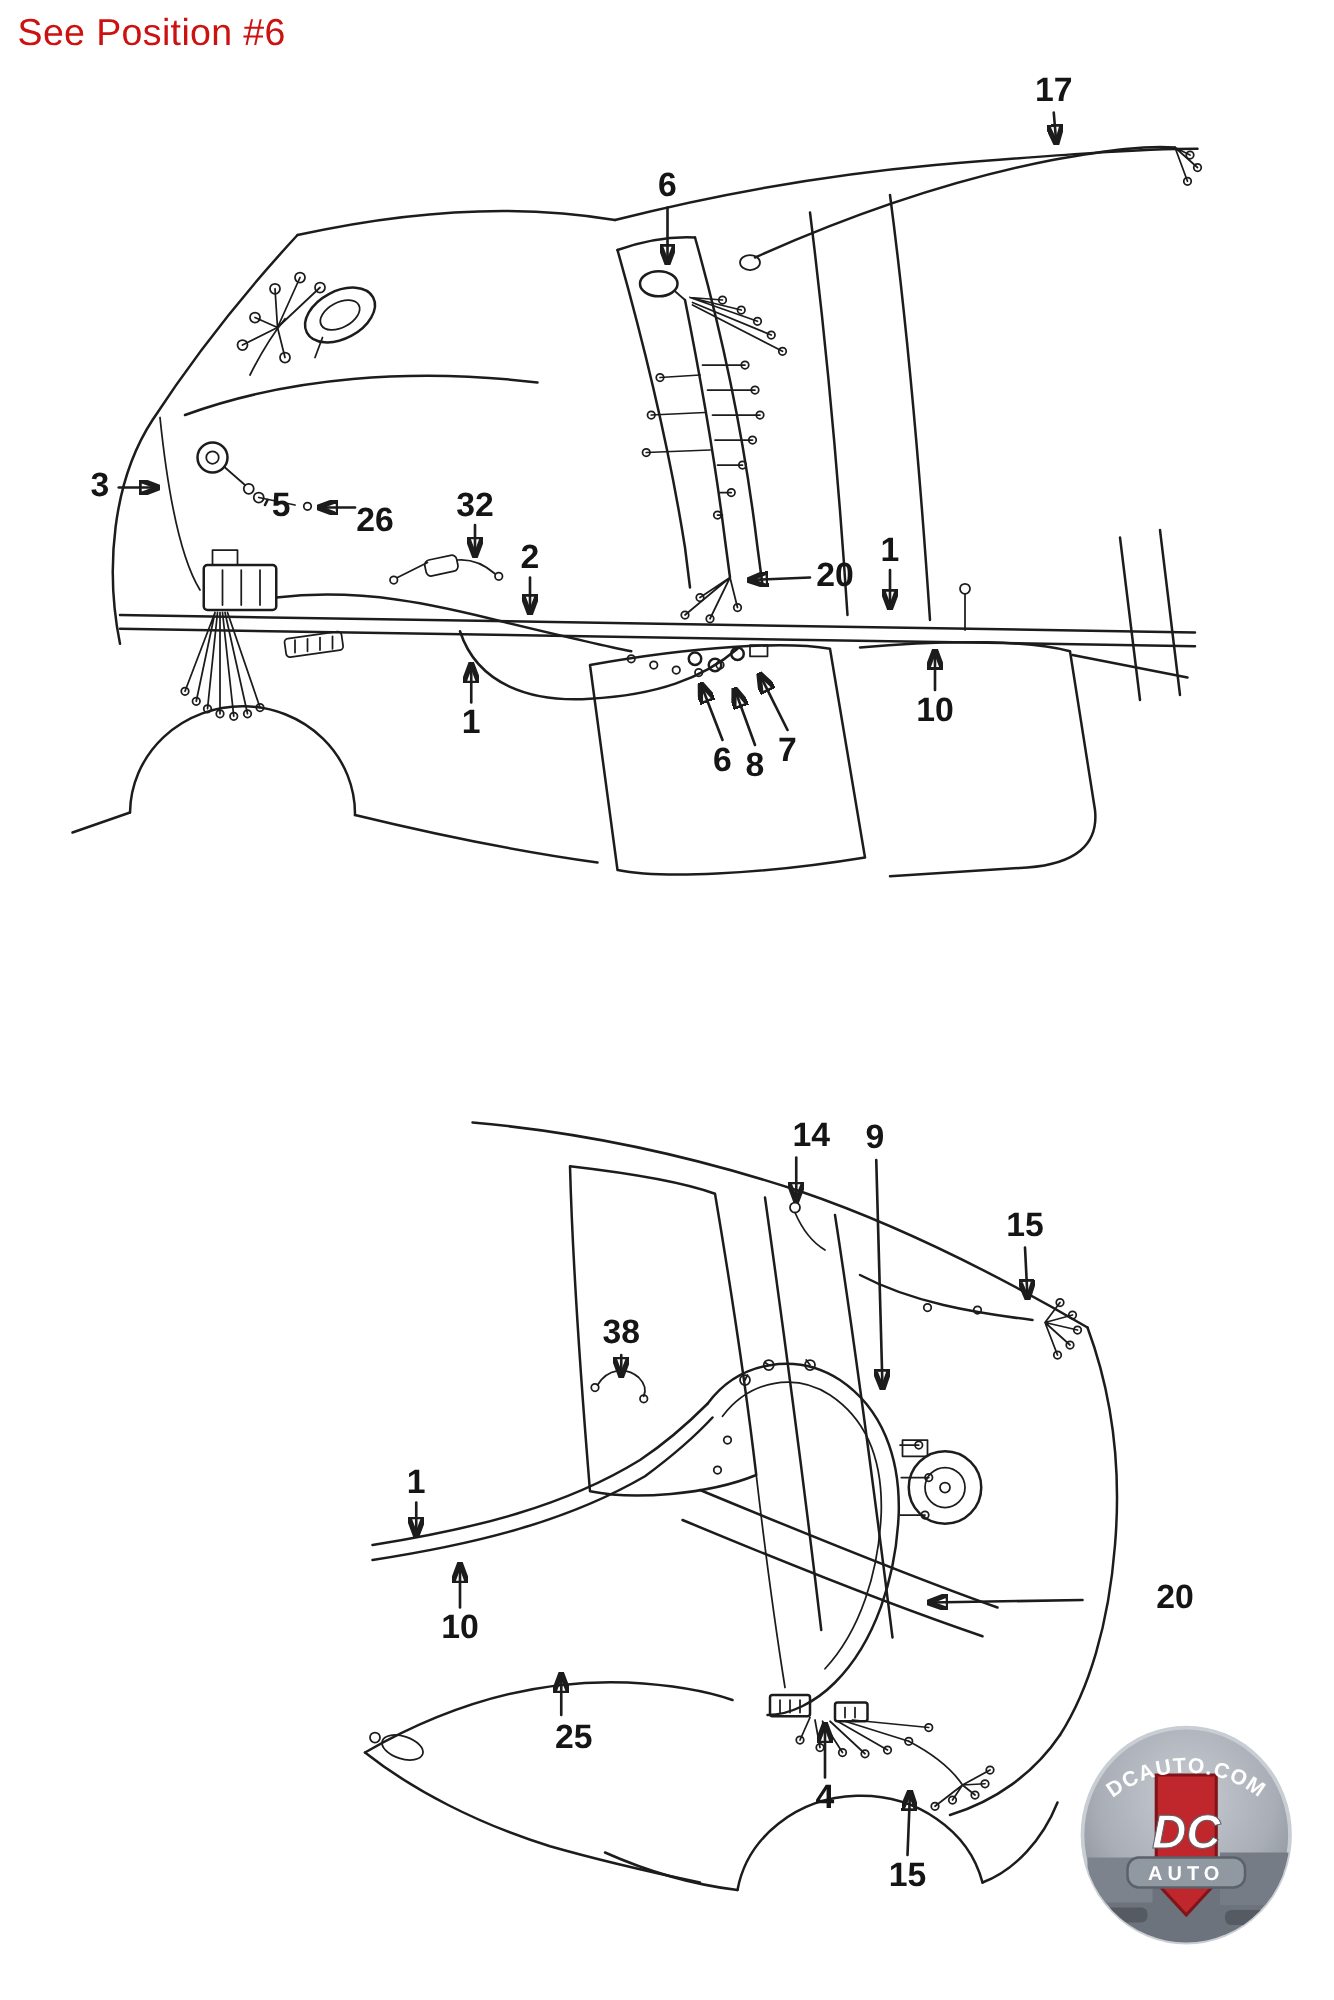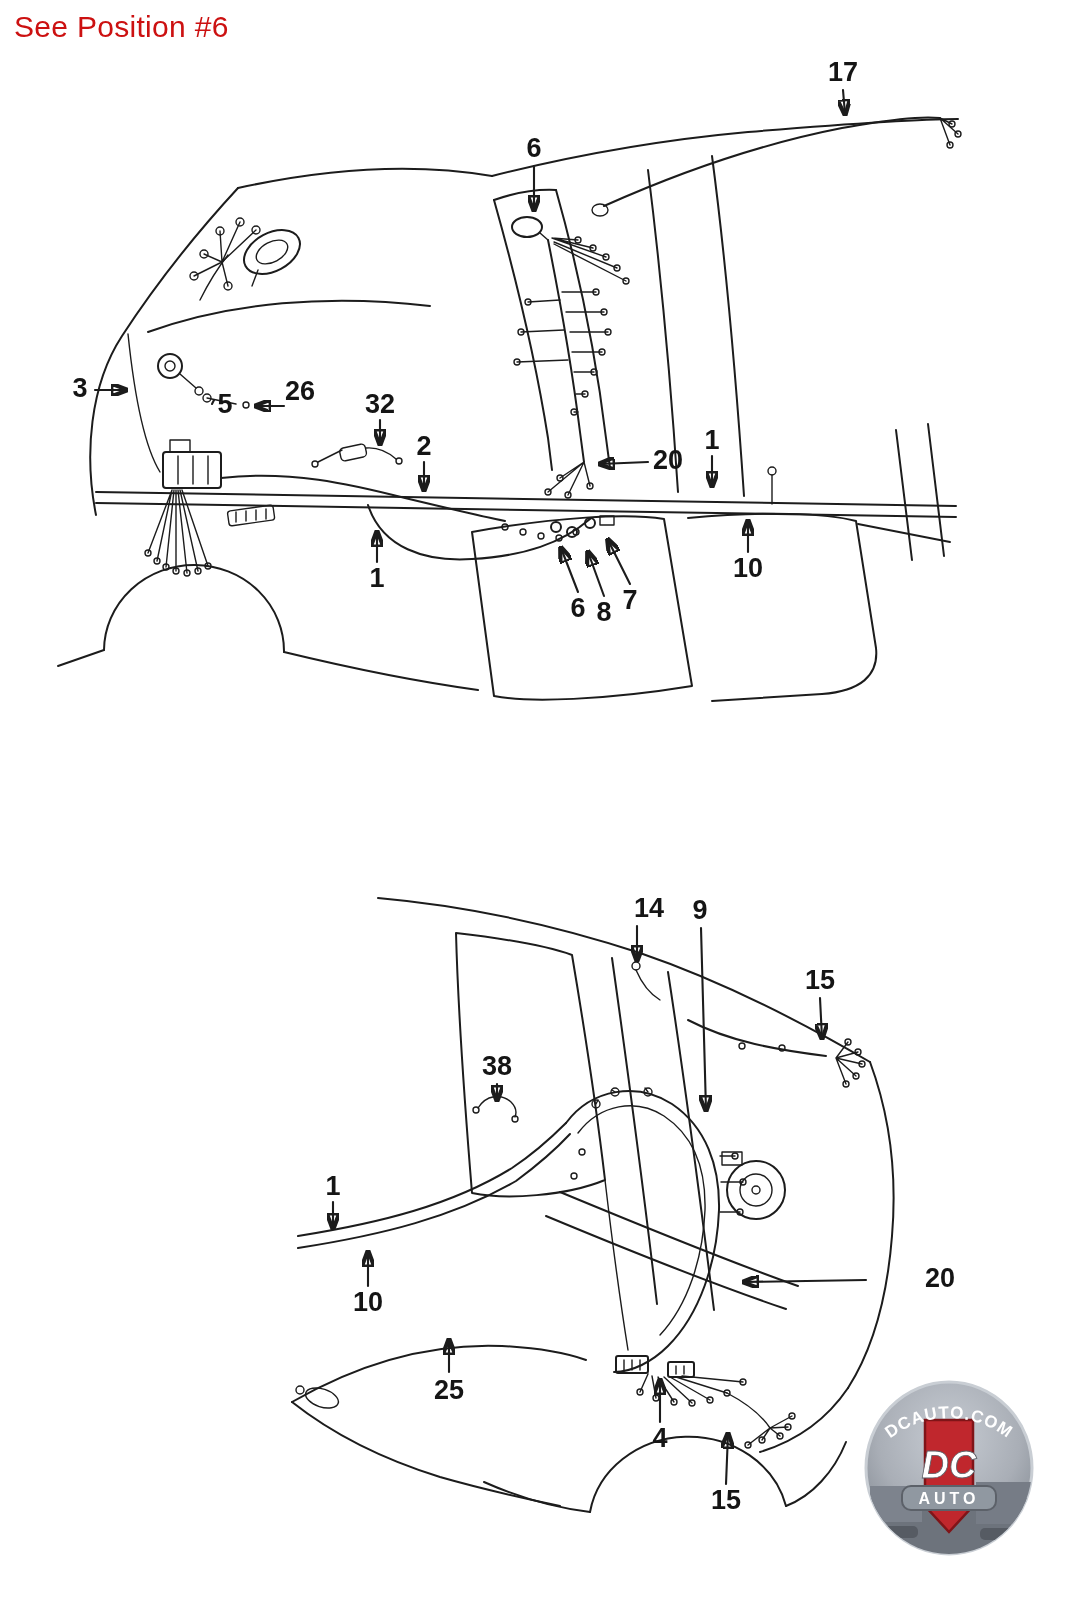--- a/index.html
+++ b/index.html
@@ -245,39 +245,39 @@
       <path class="leader" d="M 449 1372 L 449 1340" marker-end="url(#arr)"></path>
       <path class="leader" d="M 660 1422 L 660 1380" marker-end="url(#arr)"></path>
       <path class="leader" d="M 726 1484 L 728 1434" marker-end="url(#arr)"></path>
     </g>
   </svg>
 
   <div class="callout" style="left:843px;top:72px">17</div>
   <div class="callout" style="left:534px;top:148px">6</div>
   <div class="callout" style="left:80px;top:388px">3</div>
   <div class="callout" style="left:225px;top:404px">5</div>
-  <div class="callout" style="left:300px;top:391px">26</div>
+  <div class="callout" style="left:300px;top:416px">26</div>
   <div class="callout" style="left:380px;top:404px">32</div>
   <div class="callout" style="left:424px;top:446px">2</div>
   <div class="callout" style="left:668px;top:460px">20</div>
   <div class="callout" style="left:712px;top:440px">1</div>
   <div class="callout" style="left:377px;top:578px">1</div>
   <div class="callout" style="left:748px;top:568px">10</div>
   <div class="callout" style="left:578px;top:608px">6</div>
   <div class="callout" style="left:604px;top:612px">8</div>
   <div class="callout" style="left:630px;top:600px">7</div>
 
   <div class="callout" style="left:649px;top:908px">14</div>
   <div class="callout" style="left:700px;top:910px">9</div>
   <div class="callout" style="left:820px;top:980px">15</div>
   <div class="callout" style="left:497px;top:1066px">38</div>
   <div class="callout" style="left:333px;top:1186px">1</div>
   <div class="callout" style="left:368px;top:1302px">10</div>
   <div class="callout" style="left:940px;top:1278px">20</div>
-  <div class="callout" style="left:449px;top:1390px">25</div>
+  <div class="callout" style="left:459px;top:1390px">25</div>
   <div class="callout" style="left:660px;top:1438px">4</div>
   <div class="callout" style="left:726px;top:1500px">15</div>
 
   <div class="logo">
     <svg width="170" height="176" viewBox="0 0 170 176">
       <defs>
         <radialGradient id="lg1" cx="50%" cy="32%" r="78%">
           <stop offset="0%" stop-color="#c7ccd3"></stop>
           <stop offset="55%" stop-color="#a9aeb6"></stop>
           <stop offset="100%" stop-color="#787f88"></stop>

